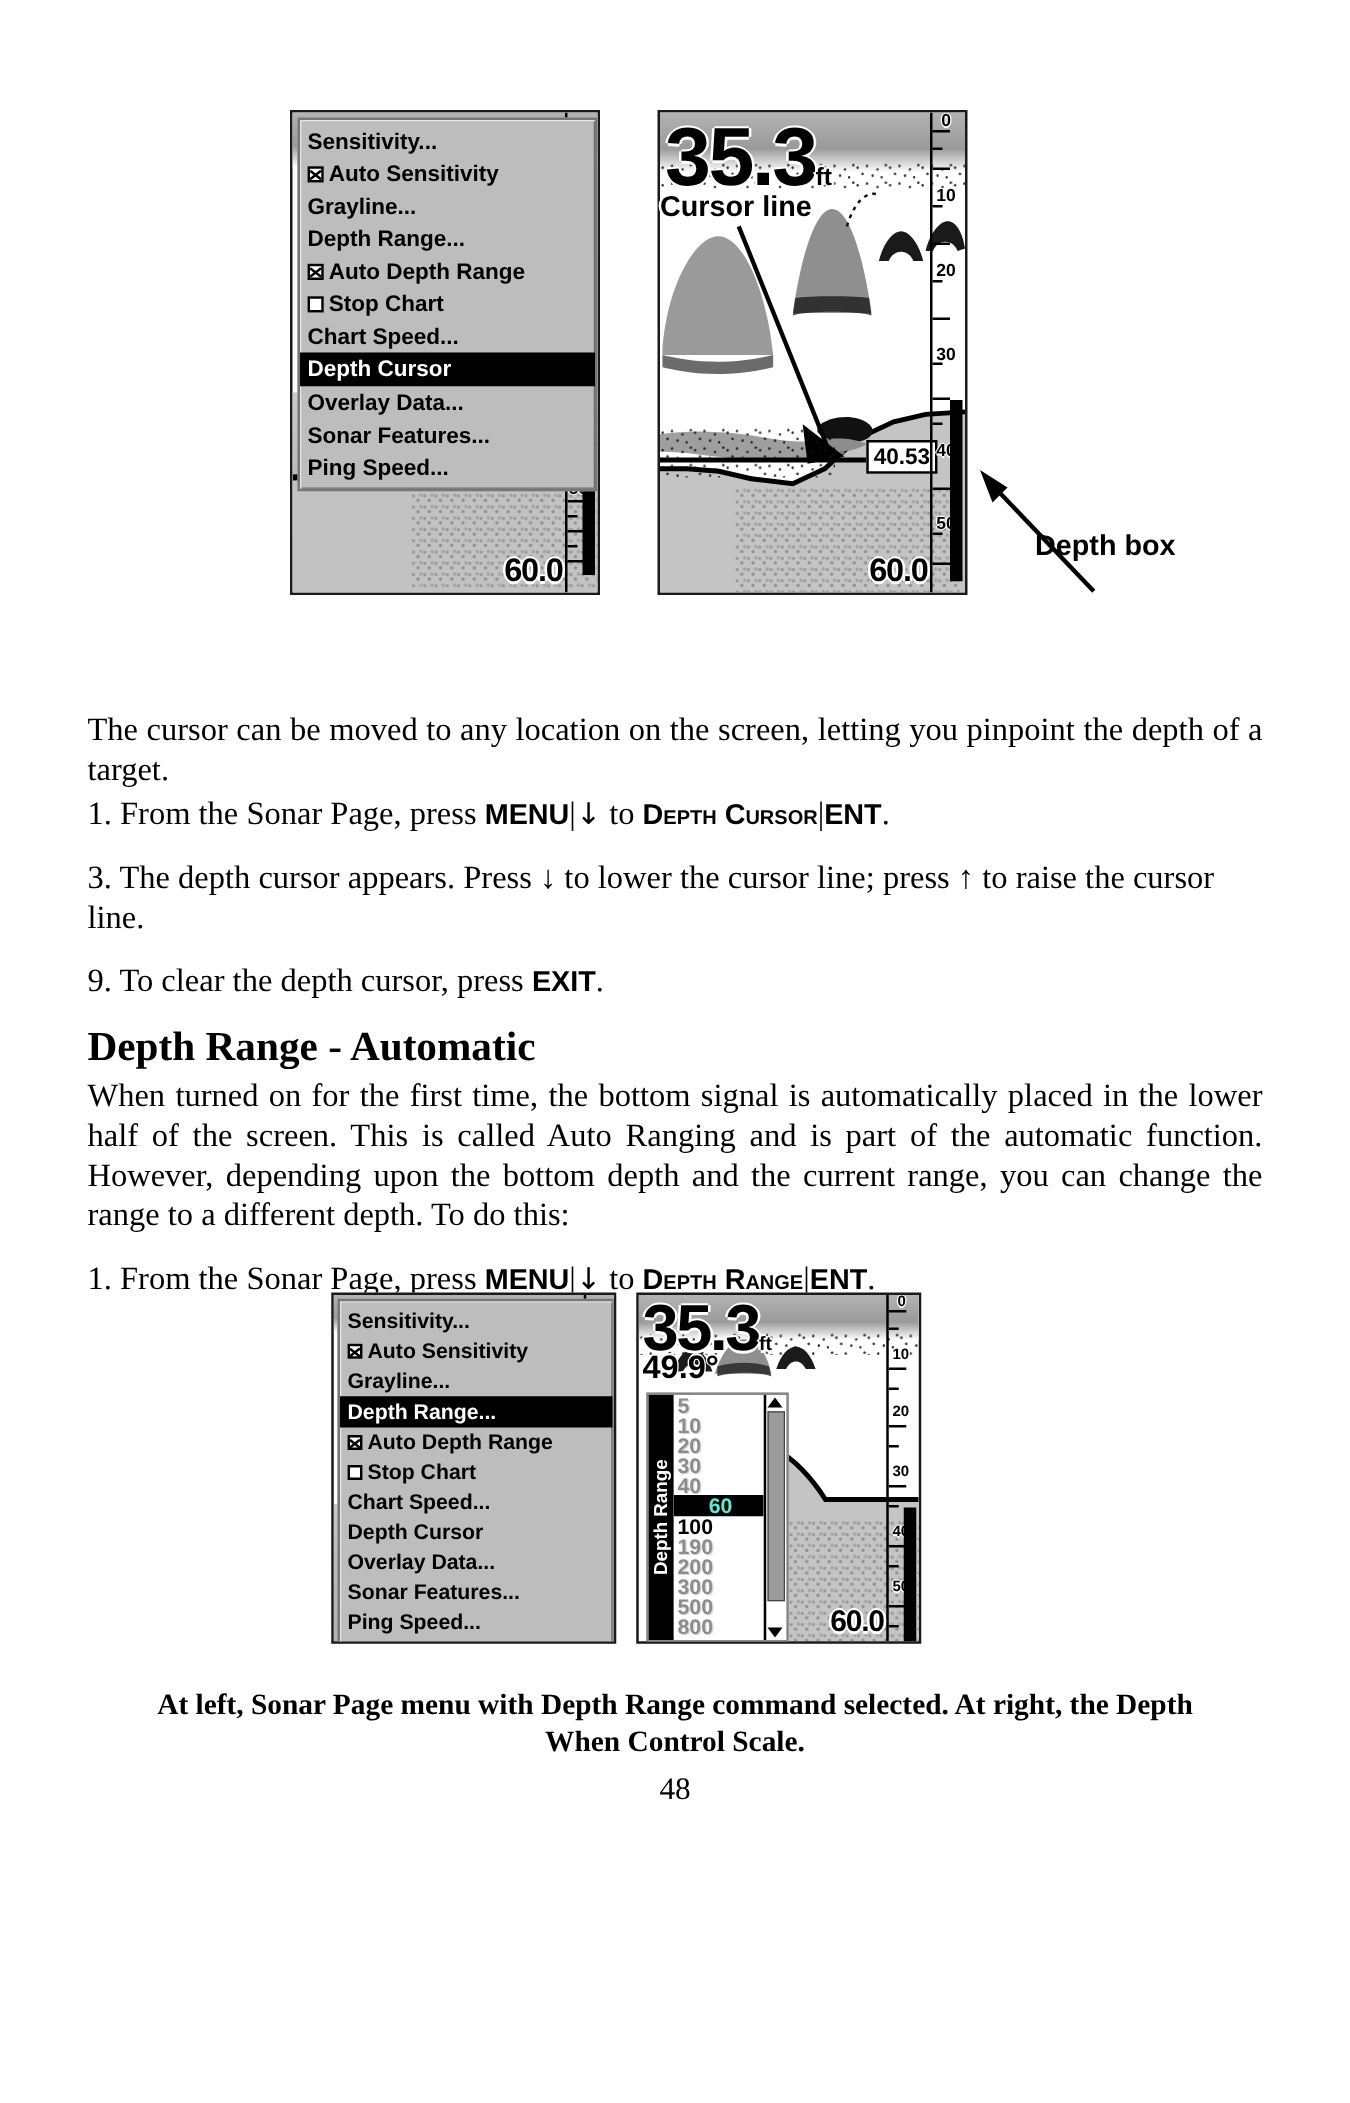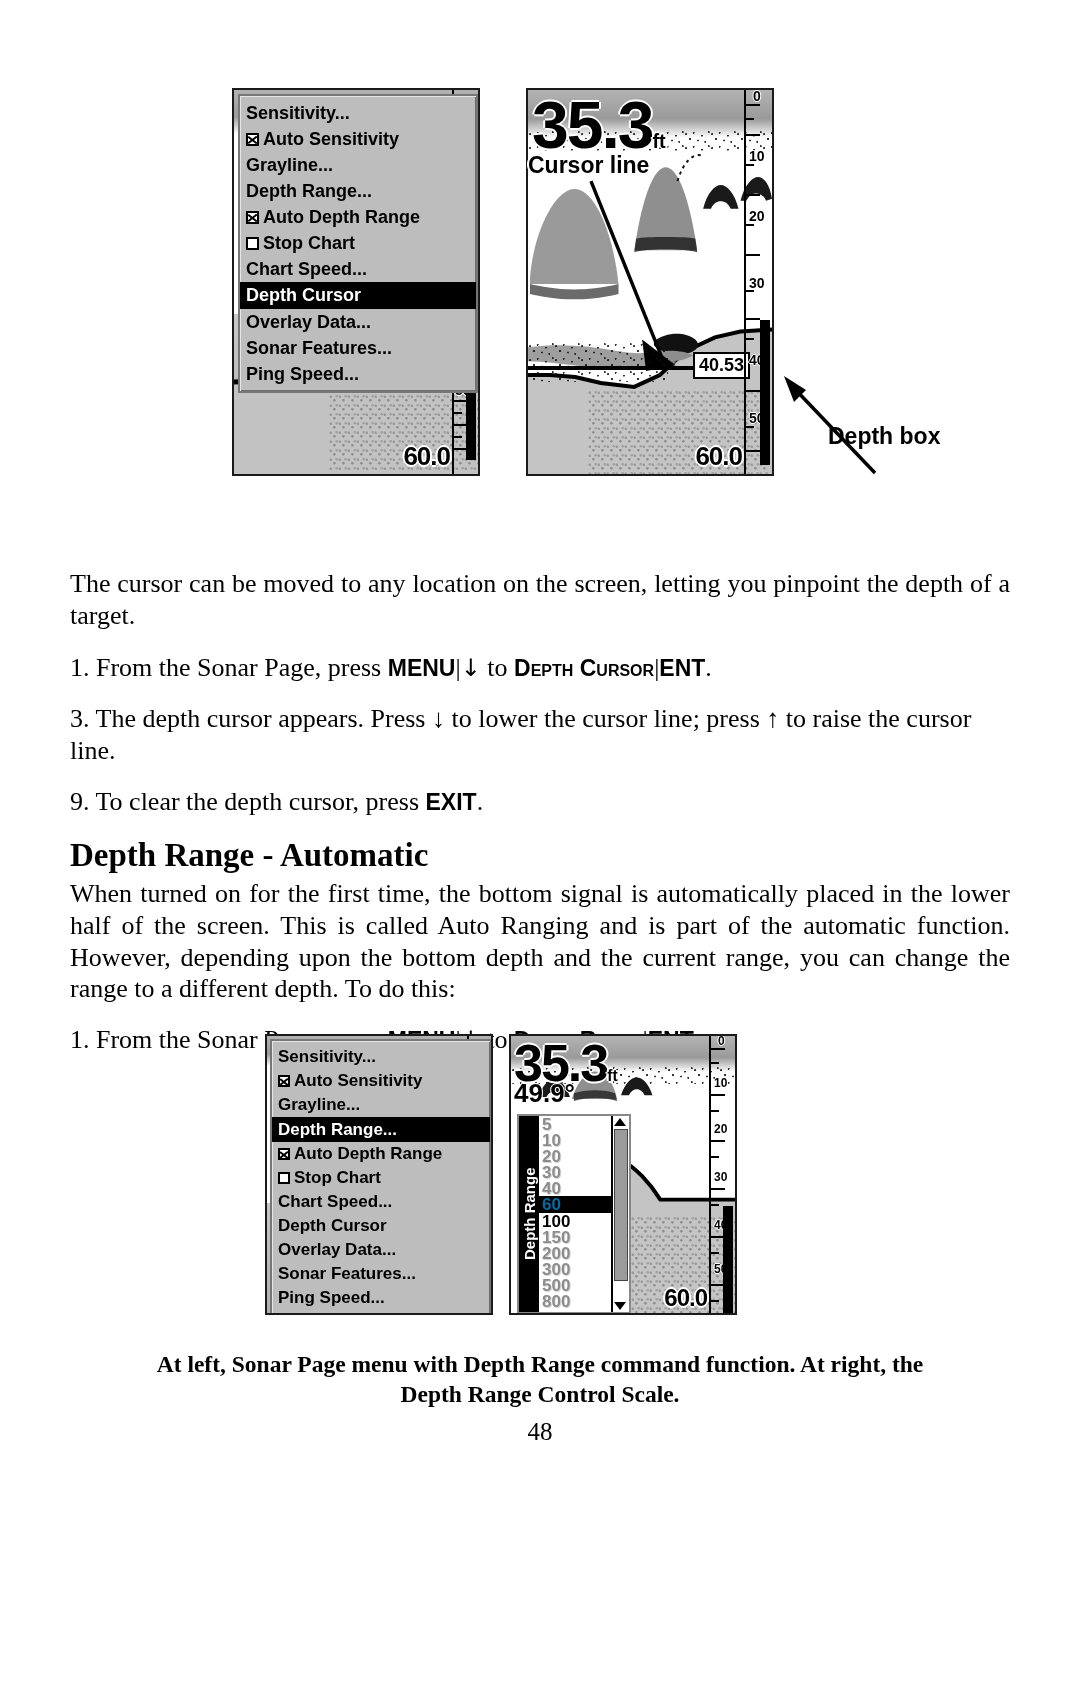--- a/index.html
+++ b/index.html
@@ -172,21 +172,21 @@
   .range-opt{
     font-family:"Liberation Sans", sans-serif;
     font-weight:bold;
     font-size:17px;
     color:#8c8c8c;
     text-shadow:1px 1px 0 #d6d6d6;
     padding-left:3px;
     line-height:1;
   }
   .range-opt.dark { color:#000; text-shadow:none; }
-  .range-opt.sel { background:#000; color:#0369a1; text-shadow:none; }
+  .range-opt.sel { background:#000; color:#5eead4; text-shadow:none;text-align:center; }
   .range-scroll{
     width:16px; background:#fff; border-left:2px solid #000;
     position:relative;
   }
   .scroll-arrow{
     position:absolute; left:1px; width:0;height:0;
   }
   .scroll-arrow.up{ top:2px; border-left:6px solid transparent;border-right:6px solid transparent;border-bottom:8px solid #000;}
   .scroll-arrow.down{ bottom:2px; border-left:6px solid transparent;border-right:6px solid transparent;border-top:8px solid #000;}
   .scroll-thumb{ position:absolute; left:1px; right:1px; background:#9b9b9b; border:1px solid #444;}
@@ -401,21 +401,21 @@
 
     <svg style="position:absolute; left:770px; top:290px; width:120px; height:130px;">
       <line x1="105" y1="105" x2="22" y2="18" stroke="#000" stroke-width="3.5"></line>
       <path d="M14,8 L36,22 L24,34 Z" fill="#000"></path>
     </svg>
     <div class="callout-label" style="left:828px; top:345px;">Depth box</div>
   </div>
 
 
   <div class="textcol" style="top:568px;">
-    <p class="body" style="margin-bottom:21px;">The cursor can be moved to any location on the screen, letting you pinpoint the depth of a target.</p>
+    <p class="body" style="margin-bottom:4px;">The cursor can be moved to any location on the screen, letting you pinpoint the depth of a target.</p>
 
     <p class="body nojust" style="margin-bottom:19px;">
       <span>1. From the Sonar Page, press </span><span class="kbd">MENU</span><span class="bar">|</span><span class="arrow">↓</span><span> to </span><span class="sc">Depth Cursor</span><span class="bar">|</span><span class="kbd">ENT</span><span>.</span>
     </p>
 
     <p class="body nojust" style="margin-bottom:19px;">3. The depth cursor appears. Press ↓ to lower the cursor line; press ↑ to raise the cursor line.</p>
 
     <p class="body nojust" style="margin-bottom:20px;">
       <span>9. To clear the depth cursor, press </span><span class="kbd">EXIT</span><span>.</span>
     </p>
@@ -513,21 +513,21 @@
       <div class="range-dialog" style="left:6px; top:78px; width:114px; height:200px;">
         <div class="range-title">Depth Range</div>
         <div class="range-list">
           <div class="range-opt" style="height:16px;">5</div>
           <div class="range-opt" style="height:16px;">10</div>
           <div class="range-opt" style="height:16px;">20</div>
           <div class="range-opt" style="height:16px;">30</div>
           <div class="range-opt" style="height:16px;">40</div>
           <div class="range-opt sel" style="height:17px;">60</div>
           <div class="range-opt dark" style="height:16px;">100</div>
-          <div class="range-opt" style="height:16px;">150</div>
+          <div class="range-opt" style="height:16px;">190</div>
           <div class="range-opt" style="height:16px;">200</div>
           <div class="range-opt" style="height:16px;">300</div>
           <div class="range-opt" style="height:16px;">500</div>
           <div class="range-opt" style="height:16px;">800</div>
         </div>
         <div class="range-scroll">
           <div class="scroll-arrow up"></div>
           <div class="scroll-thumb" style="top:13px; height:150px;"></div>
           <div class="scroll-arrow down"></div>
         </div>
@@ -551,17 +551,17 @@
         <div class="tick major" style="top:200px;"></div>
         <div class="tick minor" style="top:216px;"></div>
         <div class="tick major" style="top:248px;"></div>
         <div class="tick minor" style="top:264px;"></div>
         <div class="amplitude-bar" style="top:170px;height:108px;"></div>
       </div>
       <div class="bottom-depth" style="right:28px; bottom:1px; font-size:24px;">60.0</div>
     </div>
   </div>
 
-  <div class="caption" style="position:absolute; left:125px; top:1350px; width:830px;">At left, Sonar Page menu with Depth Range command function. At right, the Depth Range Control Scale.</div>
+  <div class="caption" style="position:absolute; left:125px; top:1350px; width:830px;">At left, Sonar Page menu with Depth Range command selected. At right, the Depth When Control Scale.</div>
 
   <div class="pagenum" style="top:1418px;">48</div>
 
 </div>
 
 </body></html>

